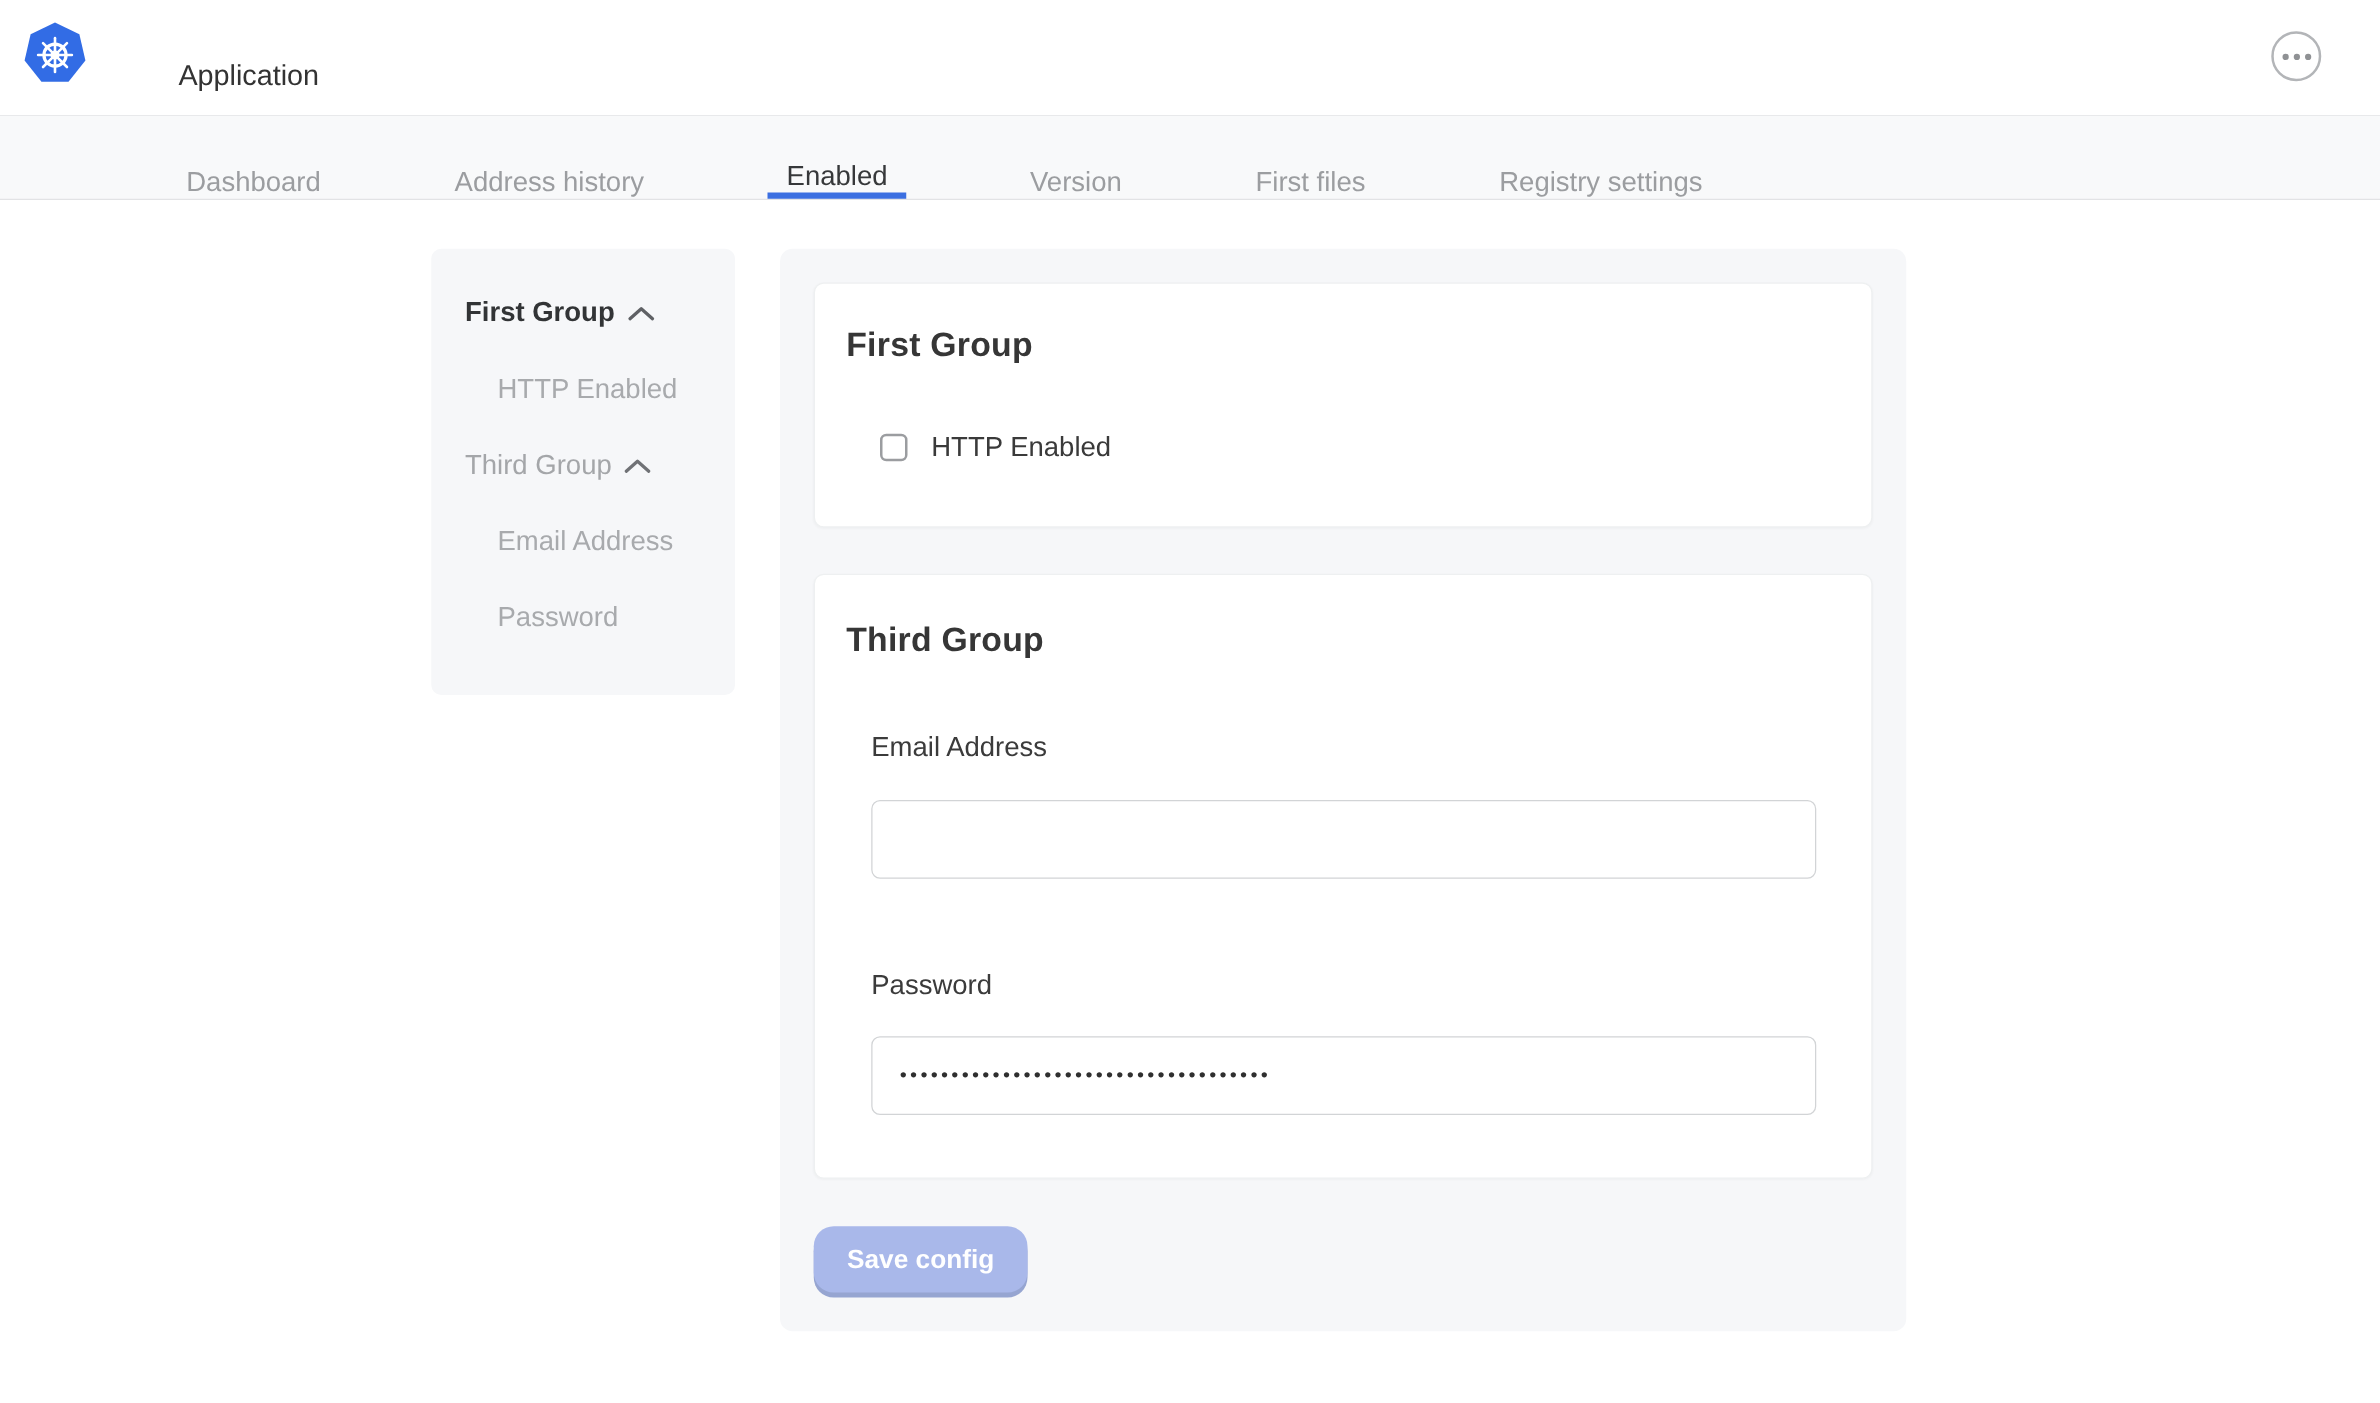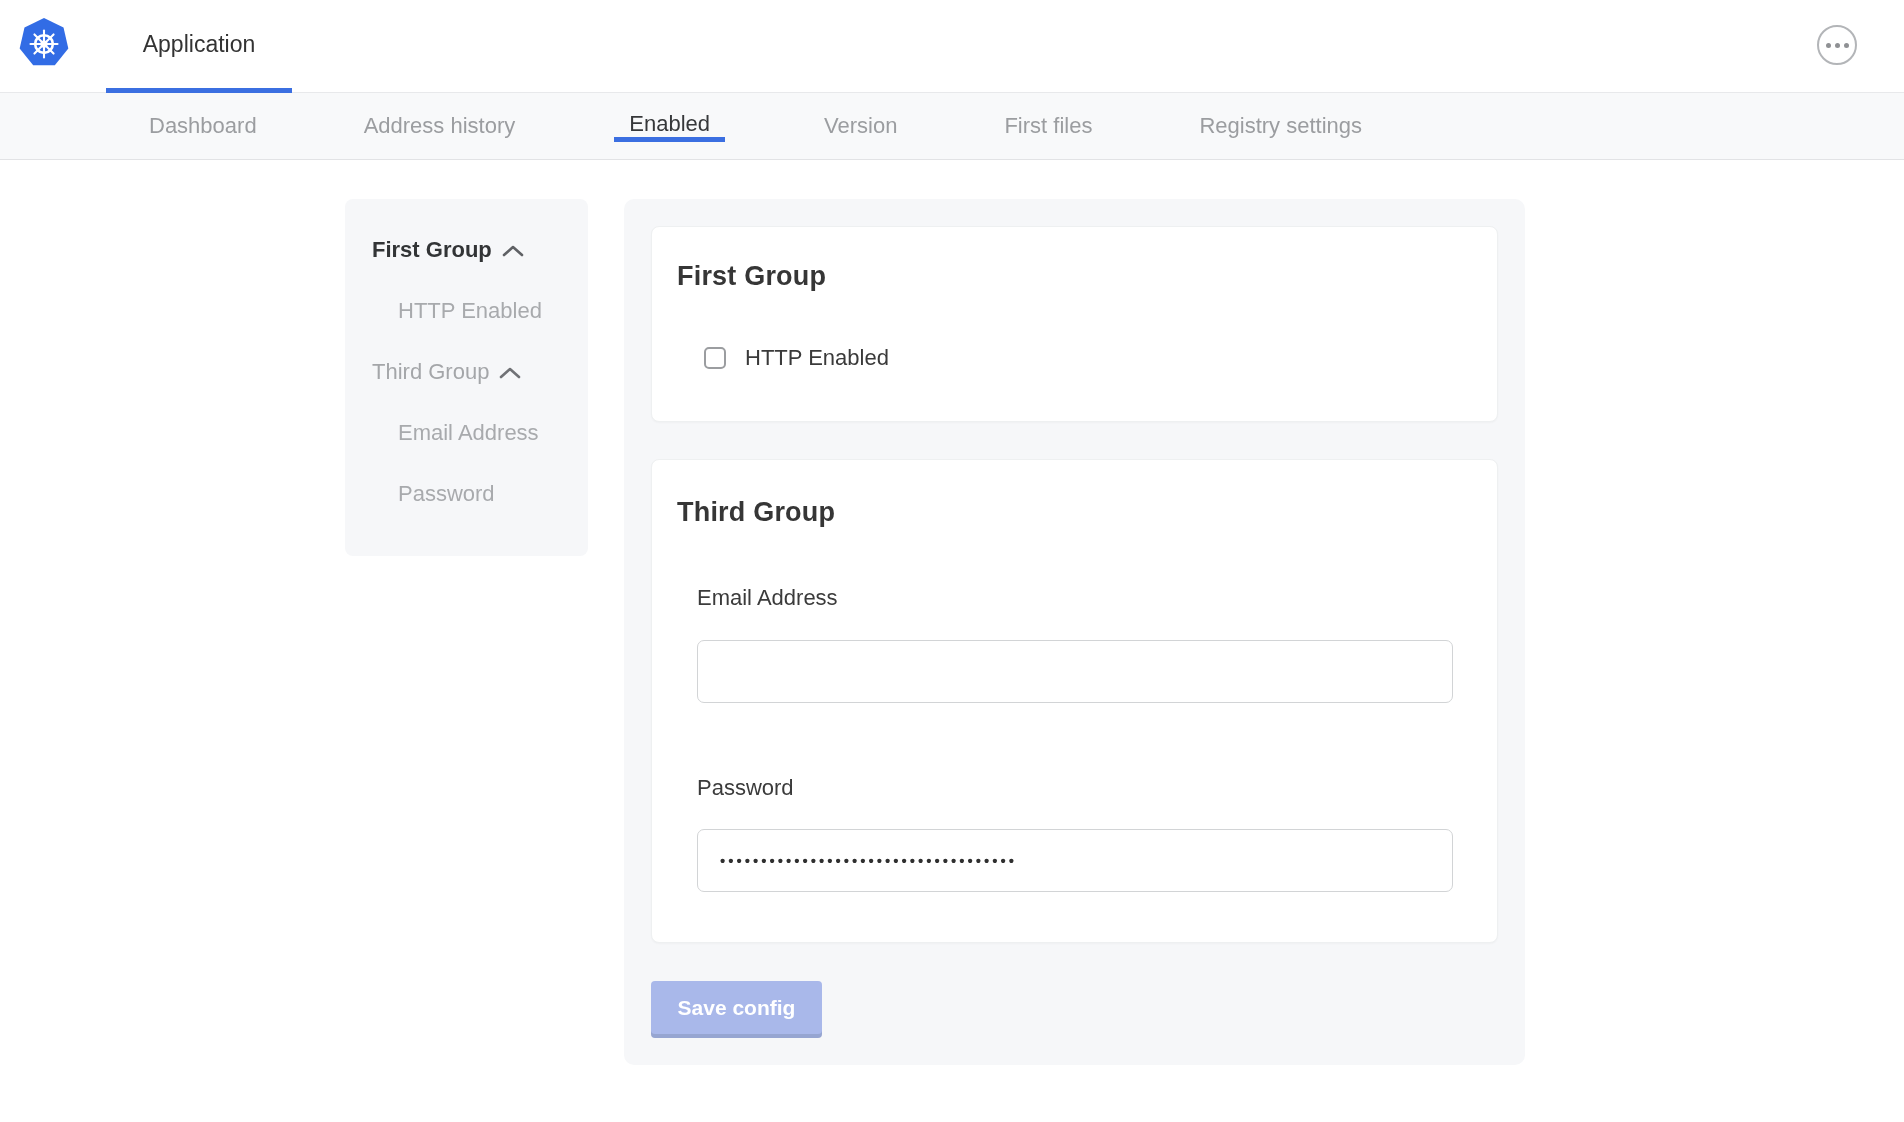--- a/index.html
+++ b/index.html
@@ -2,26 +2,26 @@
 <html><head>
 <meta charset="utf-8">
 <style>
   * { margin:0; padding:0; box-sizing:border-box; }
   html,body { width:1904px; height:1122px; background:#ffffff; font-family:"Liberation Sans", sans-serif; overflow:hidden; }
   .page { position:relative; width:1904px; height:1122px; background:#fff; }
 
   
   .header { position:absolute; left:0; top:0; width:1904px; height:93px; background:#fff; border-bottom:1px solid #e8e9eb; display:flex; align-items:stretch; }
   .logo-wrap { position:absolute; left:18px; top:17px; width:52px; height:52px; }
-  .app-tab { position:absolute; left:106px; top:0; height:93px; min-width:186px; display:flex; align-items:center; justify-content:center; font-size:23px; color:#333; border-bottom:5px solid #3b6fe1; padding:0 26px; }
+  .app-tab { position:absolute; left:106px; top:16px; height:93px; min-width:186px; display:flex; align-items:center; justify-content:center; font-size:23px; color:#333; border-bottom:5px solid #3b6fe1; padding:0 26px; }
   .menu-btn { position:absolute; left:1817px; top:25px; width:40px; height:40px; border-radius:50%; border:2px solid #b3b5b8; background:#fff; display:flex; align-items:center; justify-content:center; gap:4px; cursor:pointer; }
   .menu-btn .dot { width:5px; height:5px; border-radius:50%; background:#8f9194; }
 
   
-  .subnav { position:absolute; left:0; top:93px; width:1904px; height:67px; background:#f8f9fa; border-bottom:1px solid #e2e3e5; display:flex; align-items:center; padding-left:141px; gap:91px; }
+  .subnav { position:absolute; left:0; top:93px; width:1904px; height:67px; background:#f8f9fa; border-bottom:1px solid #e2e3e5; display:flex; align-items:flex-end; padding-left:141px; gap:91px; }
   .subnav .tab { display:flex; align-items:center; font-size:22px; color:#9b9da0; padding:0 8px; cursor:pointer; white-space:nowrap; }
   .subnav .tab.active { color:#36383a; border-bottom:5px solid #3b6fe1; padding:0 15px; }
 
   
   .cfg-sidebar { position:absolute; left:345px; top:199px; width:243px; height:357px; background:#f6f7f9; border-radius:8px; padding-top:20px; }
   .cfg-item { height:61px; display:flex; align-items:center; font-size:22px; cursor:pointer; }
   .cfg-group { padding-left:27px; color:#a4a6a9; gap:10px; }
   .cfg-group.active { color:#323436; font-weight:bold; }
   .cfg-child { padding-left:53px; color:#a8aaad; }
   .chev { display:inline-flex; margin-top:3px; }
@@ -39,21 +39,21 @@
   .checkbox { width:22px; height:22px; border:2px solid #9b9da0; border-radius:5px; background:#fff; }
   .check-label { font-size:22px; color:#3a3a3a; }
 
   .field-label { position:absolute; left:45px; font-size:22px; color:#3b3b3b; }
   .lbl-email { top:125px; }
   .lbl-password { top:315px; }
   .text-input { position:absolute; left:45px; width:756px; height:63px; border:1px solid #d2d4d6; border-radius:7px; background:#fff; font-family:"Liberation Sans", sans-serif; font-size:20px; color:#2f2f2f; padding:0 22px; outline:none; }
   .inp-email { top:180px; }
   .inp-password { top:369px; font-size:15px; letter-spacing:3px; font-weight:bold; }
 
-  .save-btn { position:absolute; left:27px; top:782px; width:171px; height:53px; background:#a9b8ea; border:none; border-radius:4px; box-shadow:0 4px 0 #96a5d1; color:#ffffff; font-family:"Liberation Sans", sans-serif; font-size:21px; font-weight:bold; cursor:default; }
+  .save-btn { position:absolute; left:27px; top:782px; width:171px; height:53px; background:#a9b8ea; border:none; border-radius:16px; box-shadow:0 4px 0 #96a5d1; color:#ffffff; font-family:"Liberation Sans", sans-serif; font-size:21px; font-weight:bold; cursor:default; }
 </style>
 </head>
 <body>
 
 <div class="page">
 
   <div class="header">
     <div class="logo-wrap">
       <svg viewBox="0 0 100 100" width="52" height="52">
         <polygon points="50,2 87.5,20 96.8,60.5 70.8,93 29.2,93 3.2,60.5 12.5,20" fill="#326ce5"></polygon>

